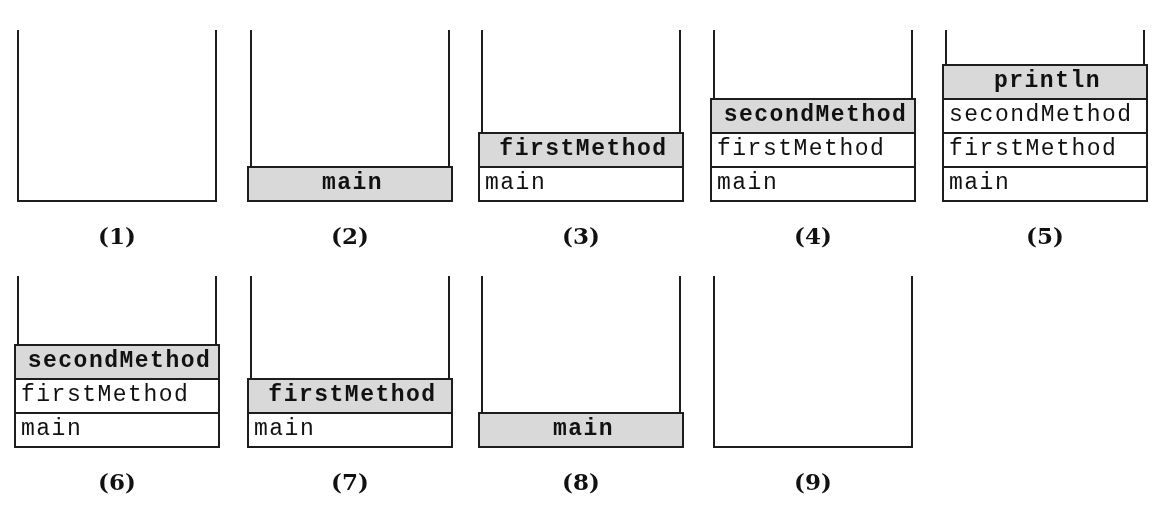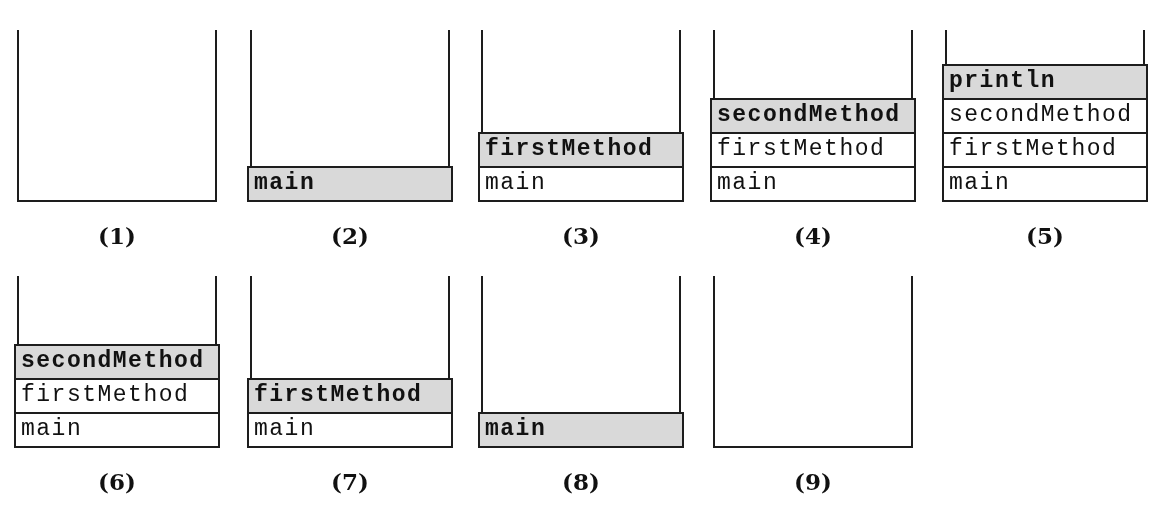--- a/index.html
+++ b/index.html
@@ -44,20 +44,21 @@
     font-size: 23px;
     line-height: 31px;
     letter-spacing: 1.5px;
     color: #111111;
     padding-left: 5px;
     white-space: nowrap;
     overflow: hidden;
   }
   .frame:first-child {
     margin-top: 6px;
+    text-align: center;
   }
   .frame.highlight {
     background: #d9d9d9;
     font-weight: bold;
   }
   .caption {
     position: absolute;
     top: 192px;
     left: 0;
     width: 100%;

